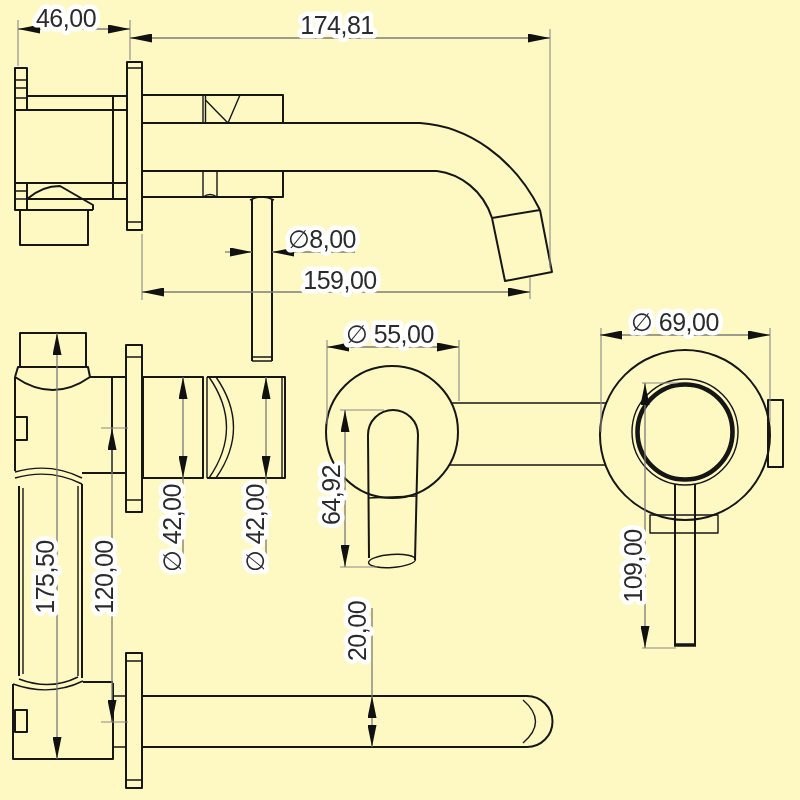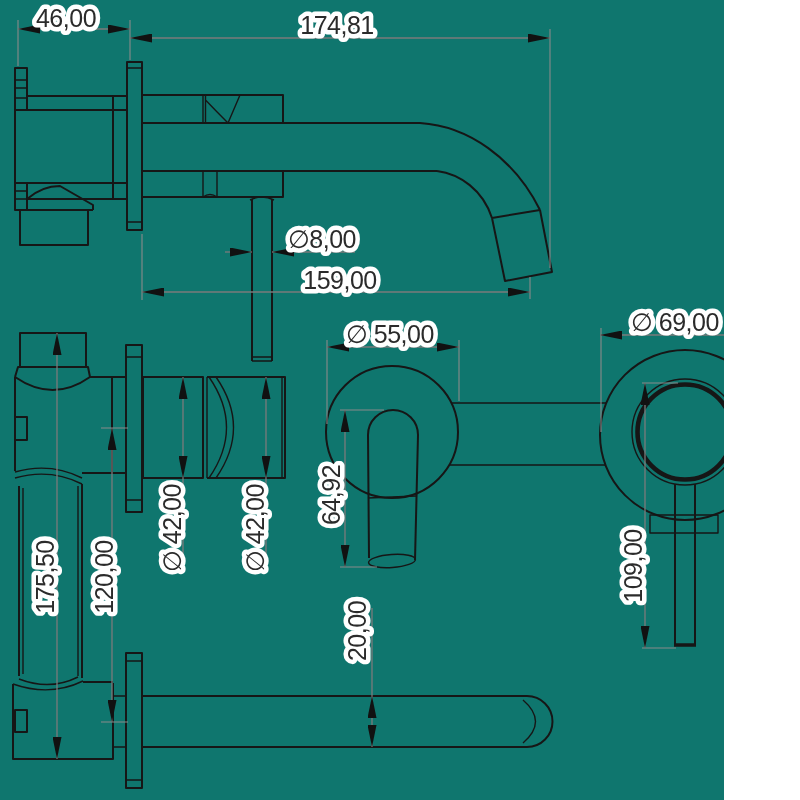--- a/index.html
+++ b/index.html
@@ -1,16 +1,16 @@
 <!DOCTYPE html>
 <html><head>
 <meta charset="utf-8">
 <style>
   html,body{margin:0;padding:0;background:#ffffff;}
-  .sheet{width:724px;height:800px;position:relative;background:#0f766e;overflow:hidden;}
+  .sheet{width:800px;height:800px;position:relative;background:#fef9c3;overflow:hidden;}
   svg{display:block;}
   .o{stroke:#161616;stroke-width:2;fill:none;stroke-linejoin:round;stroke-linecap:butt;}
   .thin{stroke-width:1.4;}
   .bold{stroke-width:4.6;}
   .dim{stroke:#7b7b7b;stroke-width:1.3;fill:none;}
   .ext{stroke:#8a8a8a;stroke-width:1.1;fill:none;}
   text{
     font-family:"Liberation Sans","DejaVu Sans",sans-serif;
     font-size:25px;
     fill:#2b2b2b;

